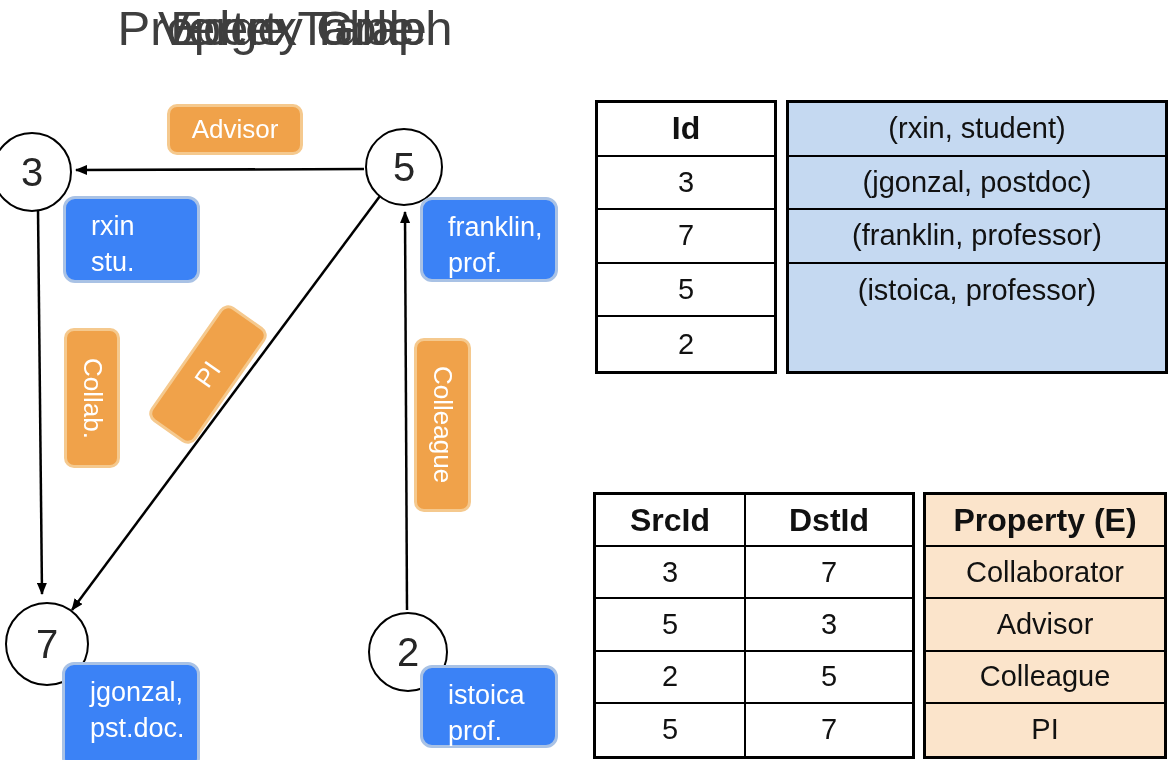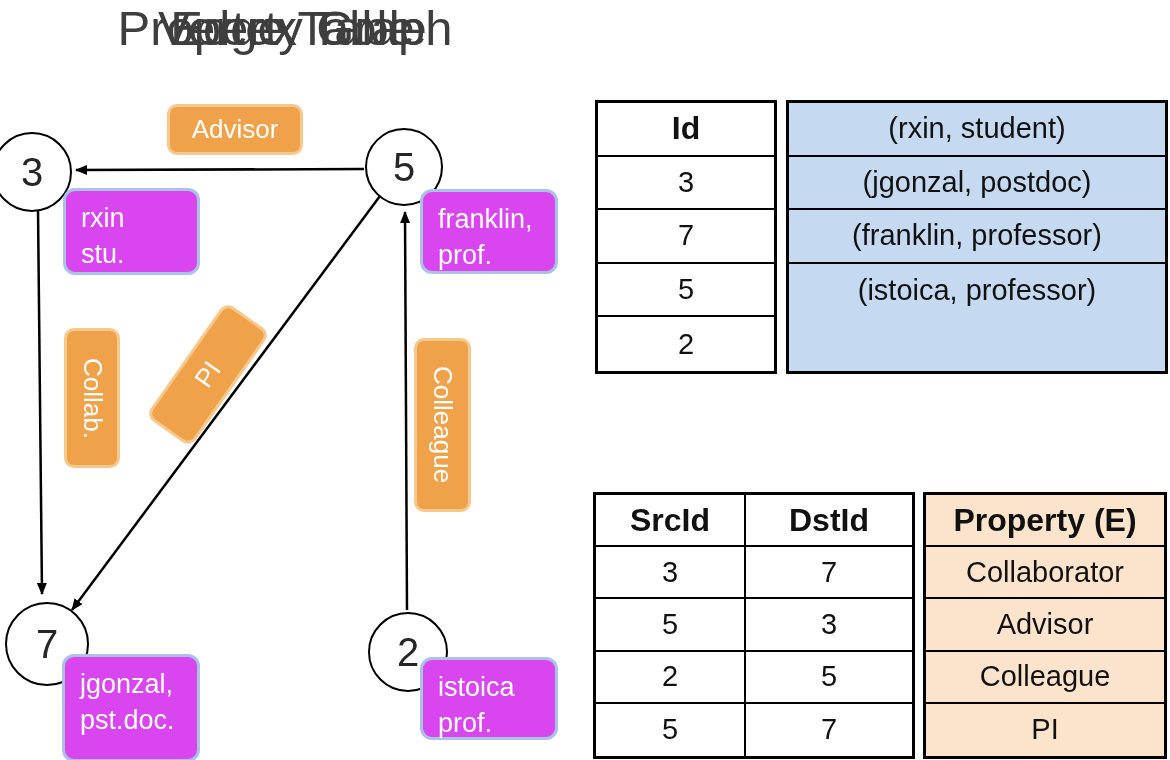--- a/index.html
+++ b/index.html
@@ -25,23 +25,24 @@
     font-size:40px; font-weight:300; color:#262626;
   }
   .node-3 { left:-8px;  top:132px; width:76px; height:76px; }
   .node-5 { left:365px; top:128px; width:74px; height:74px; }
   .node-7 { left:5px;   top:602px; width:80px; height:80px; }
   .node-2 { left:368px; top:612px; width:76px; height:76px; }
 
   
   .vbox {
     position:absolute; z-index:3; box-sizing:border-box;
-    background:#d946ef; border:3px solid #a9c2e5; border-radius:12px;
+    background:#3b82f6; border:3px solid #a9c2e5; border-radius:12px;
     color:#fff; font-size:27px; font-weight:300; line-height:1.35;
-    padding:9px 10px 0 15px;
+    padding:9px 10px 0 25px;
+    margin-top:8px;
   }
   .vbox-rxin     { left:63px;  top:188px; width:137px; height:87px; }
   .vbox-franklin { left:420px; top:189px; width:138px; height:85px; }
   .vbox-jgonzal  { left:62px;  top:654px; width:138px; height:108px; }
   .vbox-istoica  { left:420px; top:657px; width:138px; height:83px; }
 
   
   .ebox {
     position:absolute; z-index:3; box-sizing:border-box;
     background:#f0a24a; border:3px solid #f5c98e; border-radius:10px;

